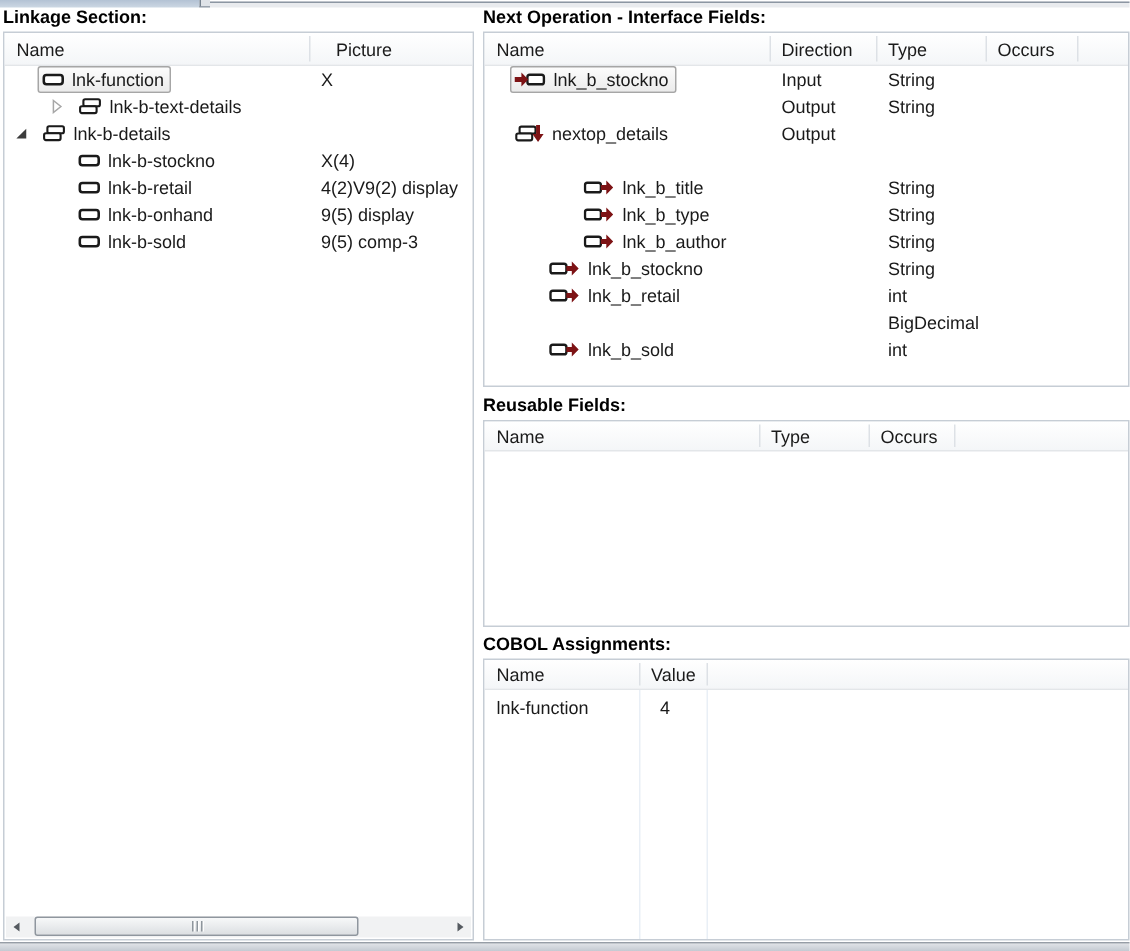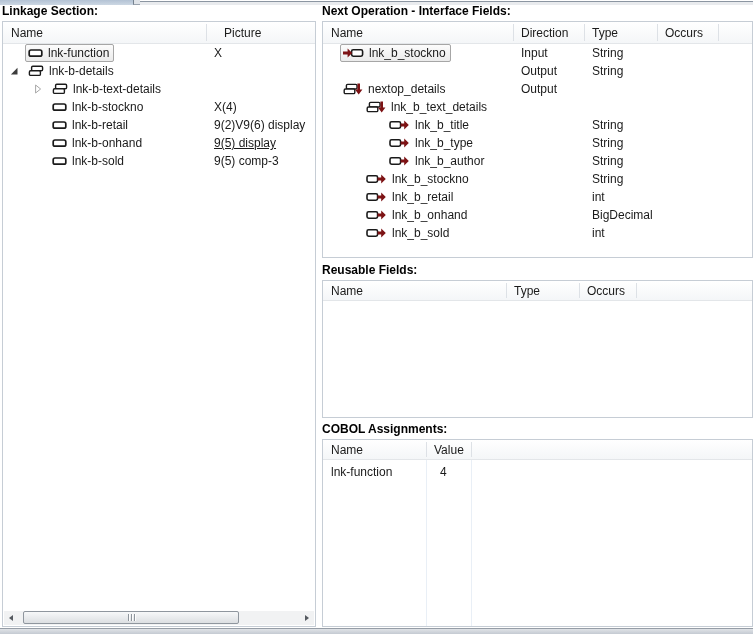--- a/index.html
+++ b/index.html
@@ -76,57 +76,57 @@
             <span class="ficon">
               <svg width="15" height="14" viewBox="0 0 15 14">
                 <rect x="1.2" y="4" width="12.6" height="6.2" rx="1.8" fill="#fff" stroke="#1a1a1a" stroke-width="1.7"></rect>
               </svg>
             </span>
             <span>lnk-function</span>
           </span>
           <span class="cell" style="left: 211px;">X</span>
         </div>
         <div class="trow">
+          <span class="indent" style="width: 30px;"></span>
+          <span class="expander">
+            <svg width="10" height="10" viewBox="0 0 10 10">
+              <path d="M2.6 1 L7.6 5 L2.6 9 Z" fill="#fff" stroke="#a7a7a7" stroke-width="1"></path>
+            </svg>
+          </span>
+          <span class="wrap">
+            <span class="ficon">
+              <svg width="16" height="14" viewBox="0 0 16 14">
+                <rect x="3.6" y="2.2" width="11" height="4.6" rx="1.2" fill="#fff" stroke="#1a1a1a" stroke-width="1.4"></rect>
+                <rect x="1.4" y="6.8" width="11" height="4.6" rx="1.2" fill="#fff" stroke="#1a1a1a" stroke-width="1.4"></rect>
+              </svg>
+            </span>
+            <span>lnk-b-text-details</span>
+          </span>
+          <span class="cell" style="left: 211px;"></span>
+        </div>
+        <div class="trow">
           <span class="indent" style="width: 6px;"></span>
           <span class="expander">
             <svg width="10" height="10" viewBox="0 0 10 10">
               <path d="M8.5 1.8 L8.5 8.4 L1.9 8.4 Z" fill="#3c3c3c"></path>
             </svg>
           </span>
           <span class="wrap">
             <span class="ficon">
               <svg width="16" height="14" viewBox="0 0 16 14">
                 <rect x="3.6" y="2.2" width="11" height="4.6" rx="1.2" fill="#fff" stroke="#1a1a1a" stroke-width="1.4"></rect>
                 <rect x="1.4" y="6.8" width="11" height="4.6" rx="1.2" fill="#fff" stroke="#1a1a1a" stroke-width="1.4"></rect>
               </svg>
             </span>
             <span>lnk-b-details</span>
           </span>
           <span class="cell" style="left: 211px;"></span>
         </div>
         <div class="trow">
           <span class="indent" style="width: 30px;"></span>
-          <span class="expander">
-            <svg width="10" height="10" viewBox="0 0 10 10">
-              <path d="M2.6 1 L7.6 5 L2.6 9 Z" fill="#fff" stroke="#a7a7a7" stroke-width="1"></path>
-            </svg>
-          </span>
-          <span class="wrap">
-            <span class="ficon">
-              <svg width="16" height="14" viewBox="0 0 16 14">
-                <rect x="3.6" y="2.2" width="11" height="4.6" rx="1.2" fill="#fff" stroke="#1a1a1a" stroke-width="1.4"></rect>
-                <rect x="1.4" y="6.8" width="11" height="4.6" rx="1.2" fill="#fff" stroke="#1a1a1a" stroke-width="1.4"></rect>
-              </svg>
-            </span>
-            <span>lnk-b-text-details</span>
-          </span>
-          <span class="cell" style="left: 211px;"></span>
-        </div>
-        <div class="trow">
-          <span class="indent" style="width: 30px;"></span>
           <span class="expander"></span>
           <span class="wrap">
             <span class="ficon">
               <svg width="15" height="14" viewBox="0 0 15 14">
                 <rect x="1.2" y="4" width="12.6" height="6.2" rx="1.8" fill="#fff" stroke="#1a1a1a" stroke-width="1.7"></rect>
               </svg>
             </span>
             <span>lnk-b-stockno</span>
           </span>
           <span class="cell" style="left: 211px;">X(4)</span>
@@ -135,34 +135,34 @@
           <span class="indent" style="width: 30px;"></span>
           <span class="expander"></span>
           <span class="wrap">
             <span class="ficon">
               <svg width="15" height="14" viewBox="0 0 15 14">
                 <rect x="1.2" y="4" width="12.6" height="6.2" rx="1.8" fill="#fff" stroke="#1a1a1a" stroke-width="1.7"></rect>
               </svg>
             </span>
             <span>lnk-b-retail</span>
           </span>
-          <span class="cell" style="left: 211px;">9(2)V9(6) display</span>
+          <span class="cell" style="left: 211px;">4(2)V9(2) display</span>
         </div>
         <div class="trow">
           <span class="indent" style="width: 30px;"></span>
           <span class="expander"></span>
           <span class="wrap">
             <span class="ficon">
               <svg width="15" height="14" viewBox="0 0 15 14">
                 <rect x="1.2" y="4" width="12.6" height="6.2" rx="1.8" fill="#fff" stroke="#1a1a1a" stroke-width="1.7"></rect>
               </svg>
             </span>
             <span>lnk-b-onhand</span>
           </span>
-          <span class="cell" style="left: 211px; text-decoration: underline;">9(5) display</span>
+          <span class="cell" style="left: 211px;">9(5) display</span>
         </div>
         <div class="trow">
           <span class="indent" style="width: 30px;"></span>
           <span class="expander"></span>
           <span class="wrap">
             <span class="ficon">
               <svg width="15" height="14" viewBox="0 0 15 14">
                 <rect x="1.2" y="4" width="12.6" height="6.2" rx="1.8" fill="#fff" stroke="#1a1a1a" stroke-width="1.7"></rect>
               </svg>
             </span>
@@ -231,30 +231,20 @@
               </svg>
             </span>
             <span>nextop_details</span>
           </span>
           <span class="cell" style="left: 198px;">Output</span>
           <span class="cell" style="left: 269px;"></span>
           <span class="cell" style="left: 342px;"></span>
         </div>
         <div class="trow">
           <span class="indent" style="width: 40px;"></span>
-          <span class="wrap">
-            <span class="ficon">
-              <svg width="20" height="15" viewBox="0 0 20 15">
-                <rect x="3.4" y="2.4" width="10.6" height="4.6" rx="1.2" fill="#fff" stroke="#1a1a1a" stroke-width="1.4"></rect>
-                <rect x="1.2" y="7" width="10.6" height="4.6" rx="1.2" fill="#fff" stroke="#1a1a1a" stroke-width="1.4"></rect>
-                <path d="M14.4 1.4 L17 1.4 L17 7.4 L19.4 7.4 L15.7 12.6 L12 7.4 L14.4 7.4 Z" fill="#7d1315"></path>
-              </svg>
-            </span>
-            <span>lnk_b_text_details</span>
-          </span>
           <span class="cell" style="left: 198px;"></span>
           <span class="cell" style="left: 269px;"></span>
           <span class="cell" style="left: 342px;"></span>
         </div>
         <div class="trow">
           <span class="indent" style="width: 63px;"></span>
           <span class="wrap">
             <span class="ficon">
               <svg width="21" height="14" viewBox="0 0 21 14">
                 <rect x="1" y="3.8" width="10.6" height="6.4" rx="1.6" fill="#fff" stroke="#1a1a1a" stroke-width="1.6"></rect>
@@ -322,29 +312,20 @@
               </svg>
             </span>
             <span>lnk_b_retail</span>
           </span>
           <span class="cell" style="left: 198px;"></span>
           <span class="cell" style="left: 269px;">int</span>
           <span class="cell" style="left: 342px;"></span>
         </div>
         <div class="trow">
           <span class="indent" style="width: 40px;"></span>
-          <span class="wrap">
-            <span class="ficon">
-              <svg width="21" height="14" viewBox="0 0 21 14">
-                <rect x="1" y="3.8" width="10.6" height="6.4" rx="1.6" fill="#fff" stroke="#1a1a1a" stroke-width="1.6"></rect>
-                <path d="M11.6 5.4 L15.2 5.4 L15.2 2.4 L19.8 7 L15.2 11.6 L15.2 8.6 L11.6 8.6 Z" fill="#7d1315"></path>
-              </svg>
-            </span>
-            <span>lnk_b_onhand</span>
-          </span>
           <span class="cell" style="left: 198px;"></span>
           <span class="cell" style="left: 269px;">BigDecimal</span>
           <span class="cell" style="left: 342px;"></span>
         </div>
         <div class="trow">
           <span class="indent" style="width: 40px;"></span>
           <span class="wrap">
             <span class="ficon">
               <svg width="21" height="14" viewBox="0 0 21 14">
                 <rect x="1" y="3.8" width="10.6" height="6.4" rx="1.6" fill="#fff" stroke="#1a1a1a" stroke-width="1.6"></rect>

